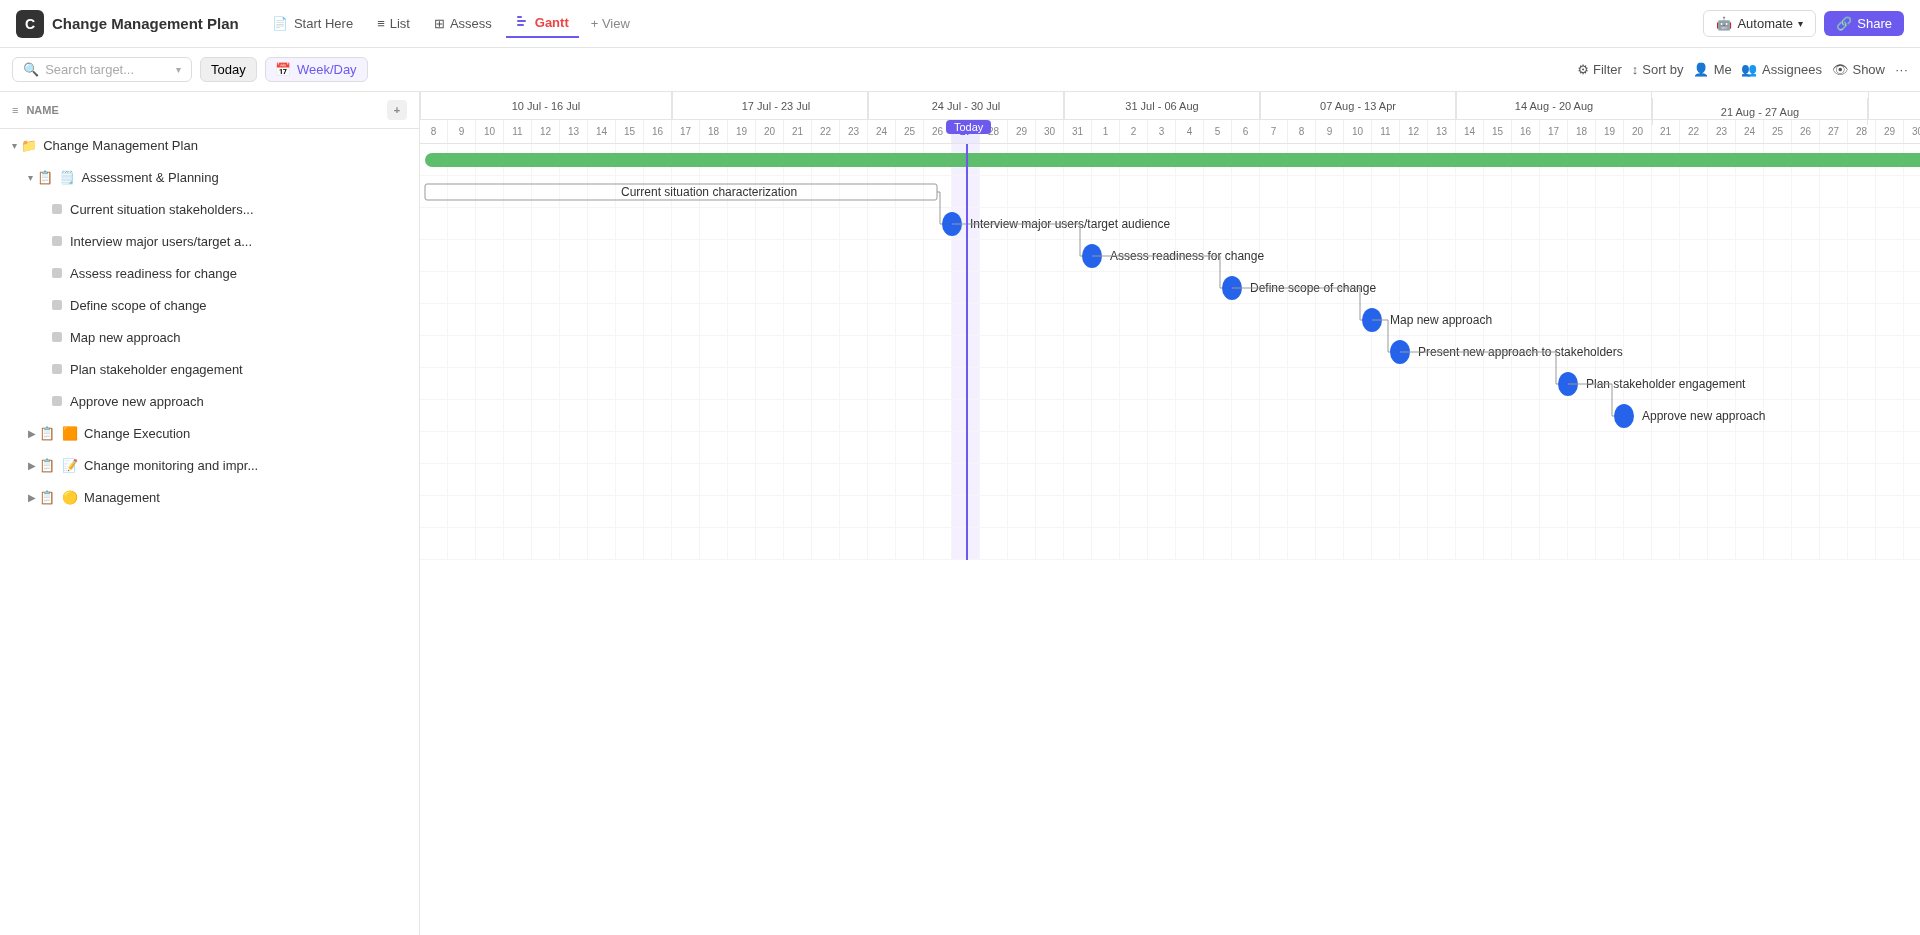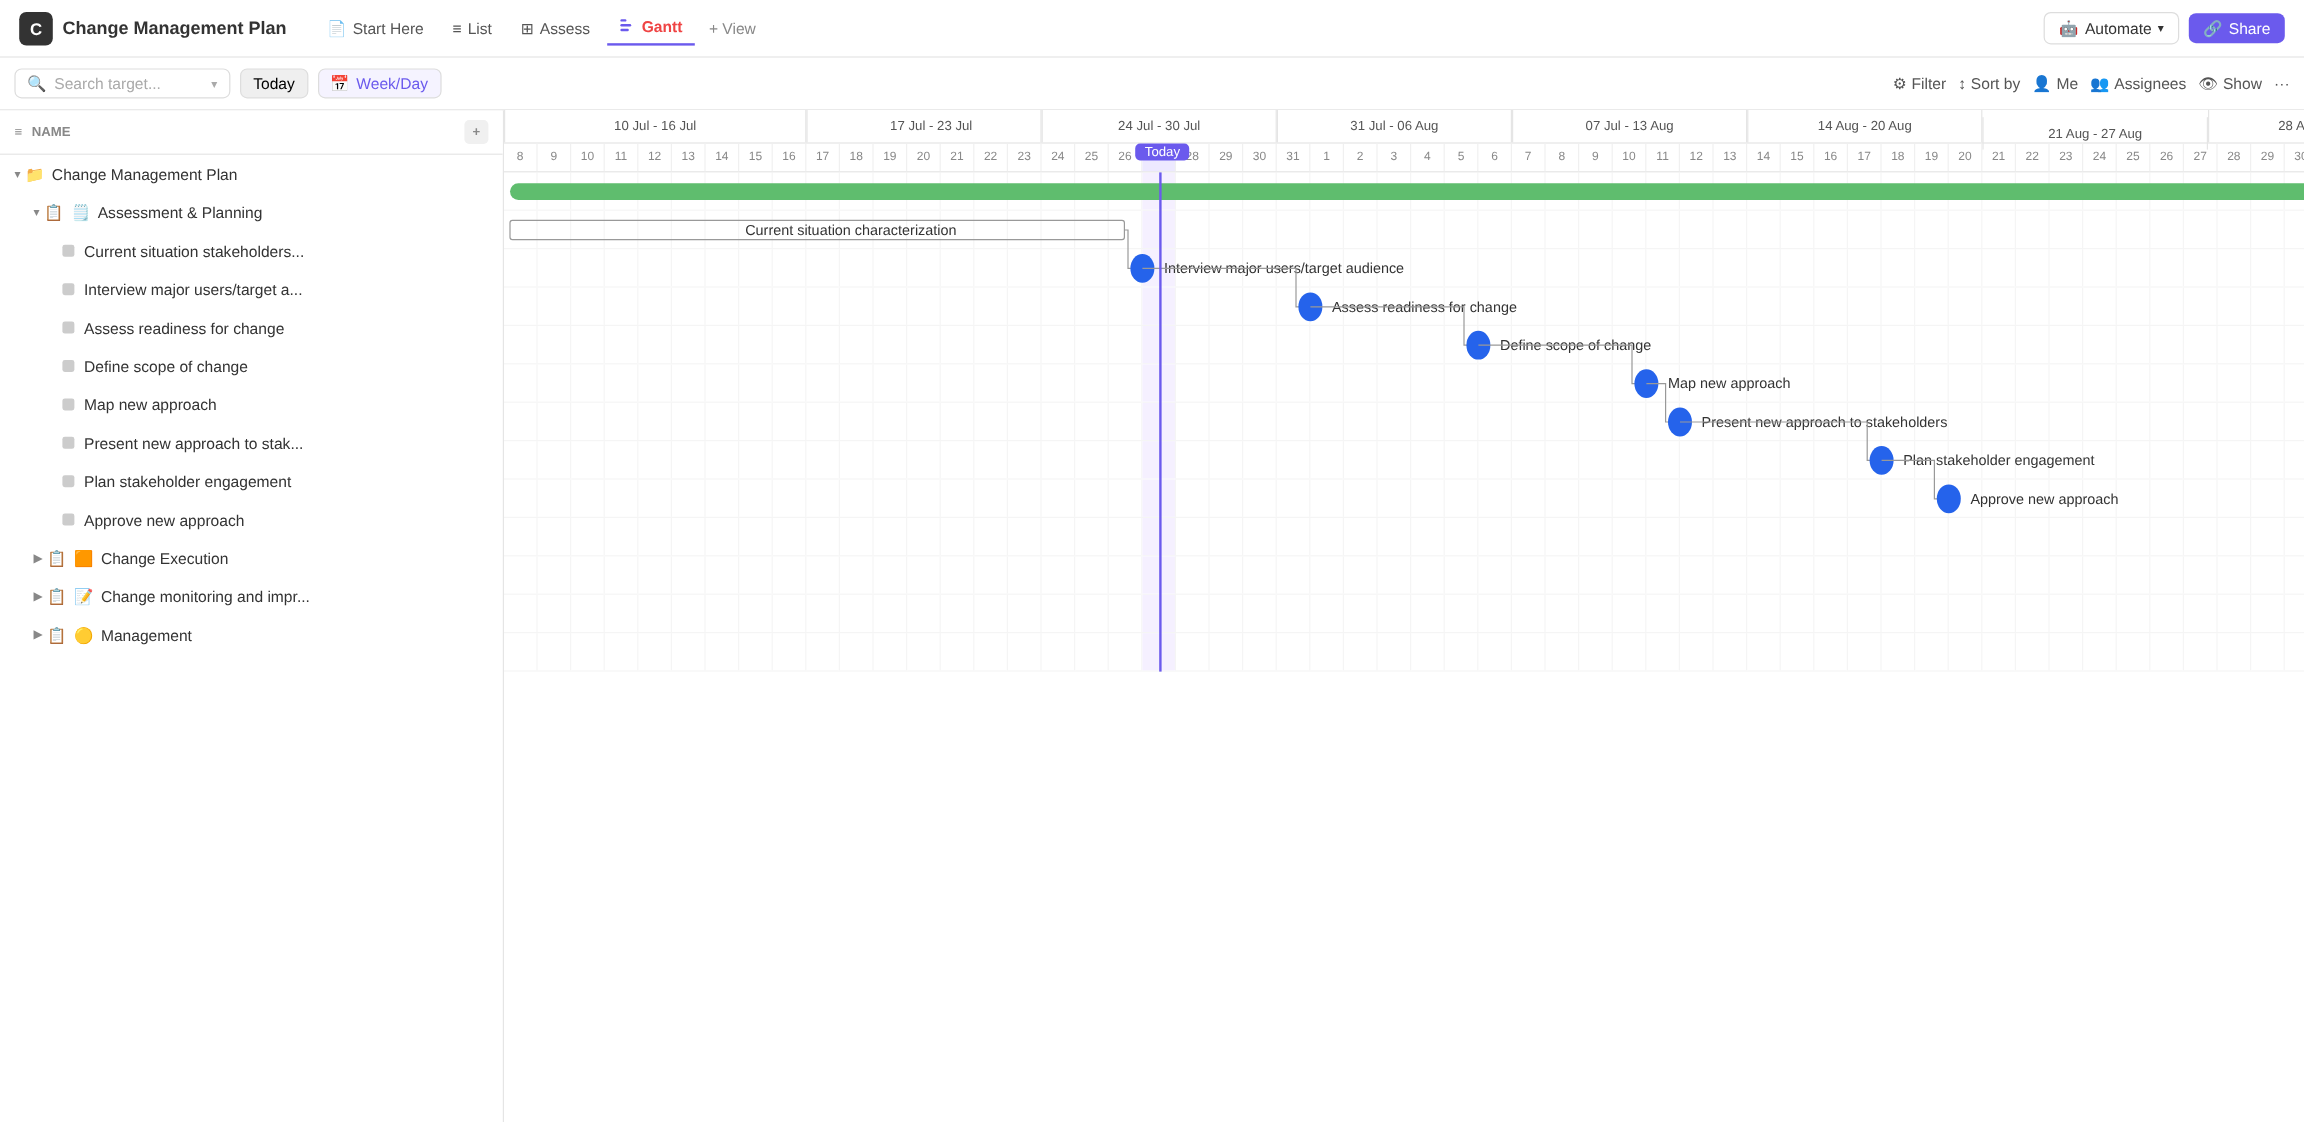--- a/index.html
+++ b/index.html
@@ -238,24 +238,20 @@
     <div class="tree-row" style="padding-left:52px;">
       <div class="task-dot"></div>
       <span class="row-name">Define scope of change</span>
     </div>
     <div class="tree-row" style="padding-left:52px;">
       <div class="task-dot"></div>
       <span class="row-name">Map new approach</span>
     </div>
     <div class="tree-row" style="padding-left:52px;">
       <div class="task-dot"></div>
-      <span class="row-name">Present new approach to stak...</span>
-    </div>
-    <div class="tree-row" style="padding-left:52px;">
-      <div class="task-dot"></div>
       <span class="row-name">Plan stakeholder engagement</span>
     </div>
     <div class="tree-row" style="padding-left:52px;">
       <div class="task-dot"></div>
       <span class="row-name">Approve new approach</span>
     </div>
 
     <div class="tree-row" style="padding-left:28px;">
       <span class="chevron">▶</span>
       <span class="row-icon">📋</span>
@@ -279,23 +275,23 @@
   </div>
 
   <div class="gantt-panel" id="gantt-panel">
 
     <div class="gantt-header" style="position: relative; top: 0px;">
       <div class="gantt-weeks" id="gantt-weeks">
           <div class="week-group" style="width: 252px;">10 Jul - 16 Jul</div>
           <div class="week-group" style="width: 196px; padding-left: 12px;">17 Jul - 23 Jul</div>
           <div class="week-group" style="width: 196px;">24 Jul - 30 Jul</div>
           <div class="week-group" style="width: 196px;">31 Jul - 06 Aug</div>
-          <div class="week-group" style="width: 196px;">07 Jul - 13 Aug</div>
+          <div class="week-group" style="width: 196px;">07 Aug - 13 Apr</div>
           <div class="week-group" style="width: 196px;">14 Aug - 20 Aug</div>
-          <div class="week-group" style="width: 188px; margin-top: 12px;">21 Aug - 27 Aug</div>
+          <div class="week-group" style="width: 216px; margin-top: 12px;">21 Aug - 27 Aug</div>
           <div class="week-group" style="width: 196px;">28 Aug - 03 Sep</div>
         </div>
       <div class="gantt-days" id="gantt-days">
           <div class="day-cell">8</div>
           <div class="day-cell">9</div>
           <div class="day-cell">10</div>
           <div class="day-cell">11</div>
           <div class="day-cell">12</div>
           <div class="day-cell">13</div>
           <div class="day-cell">14</div>

